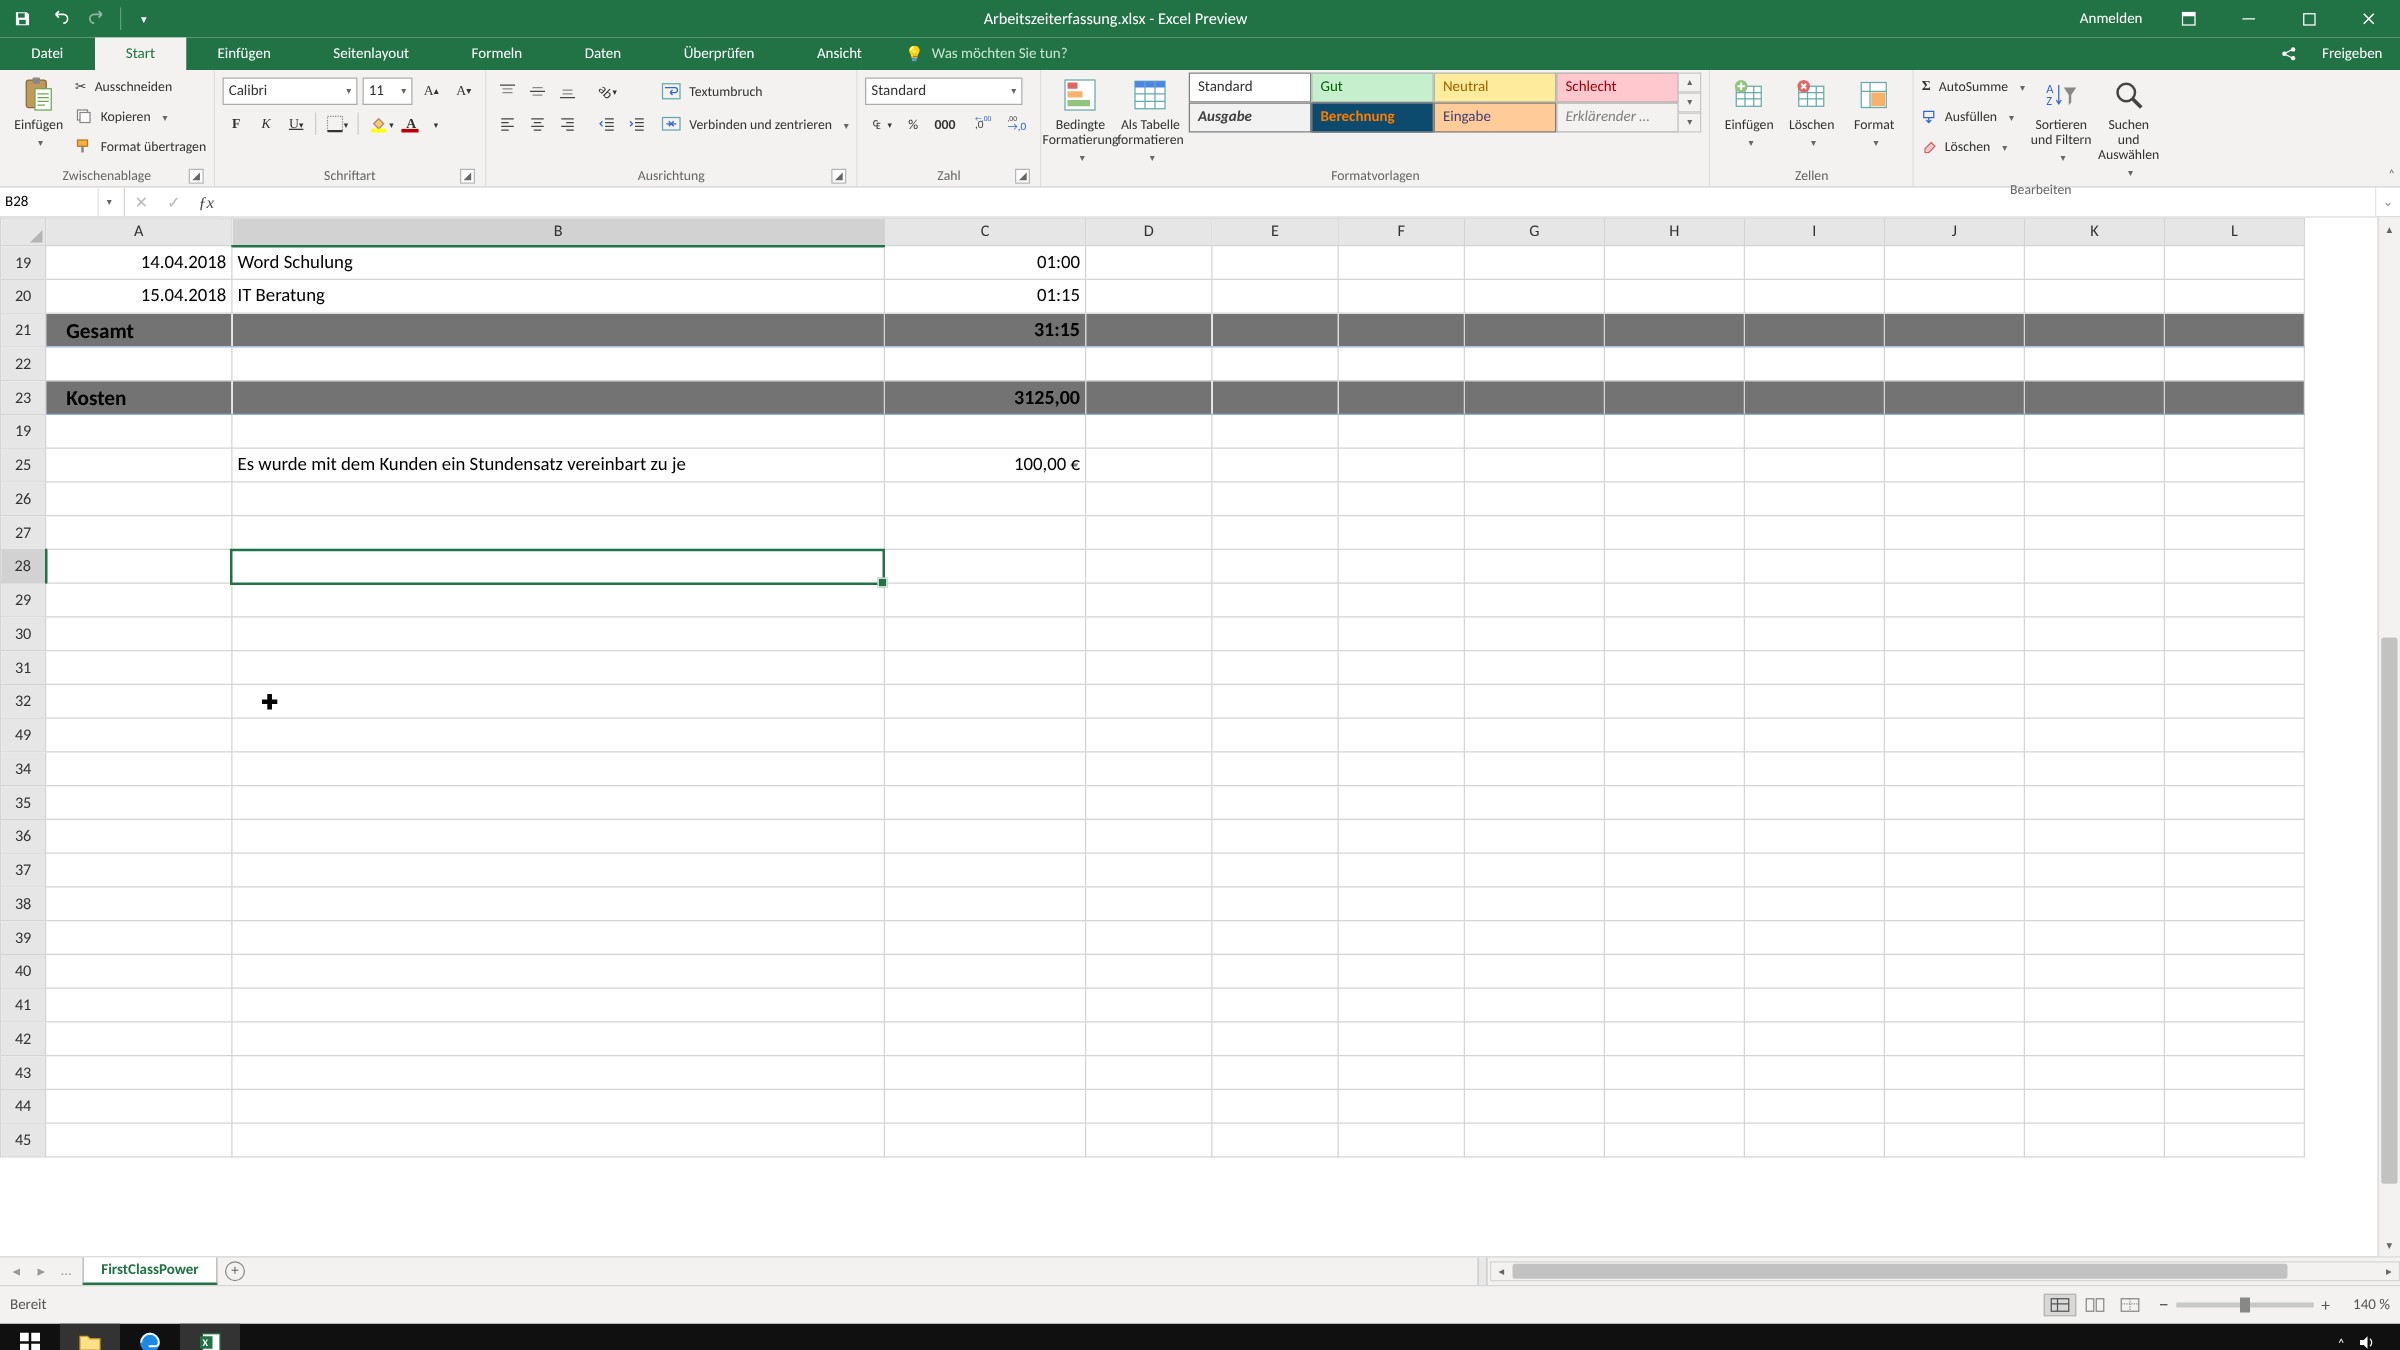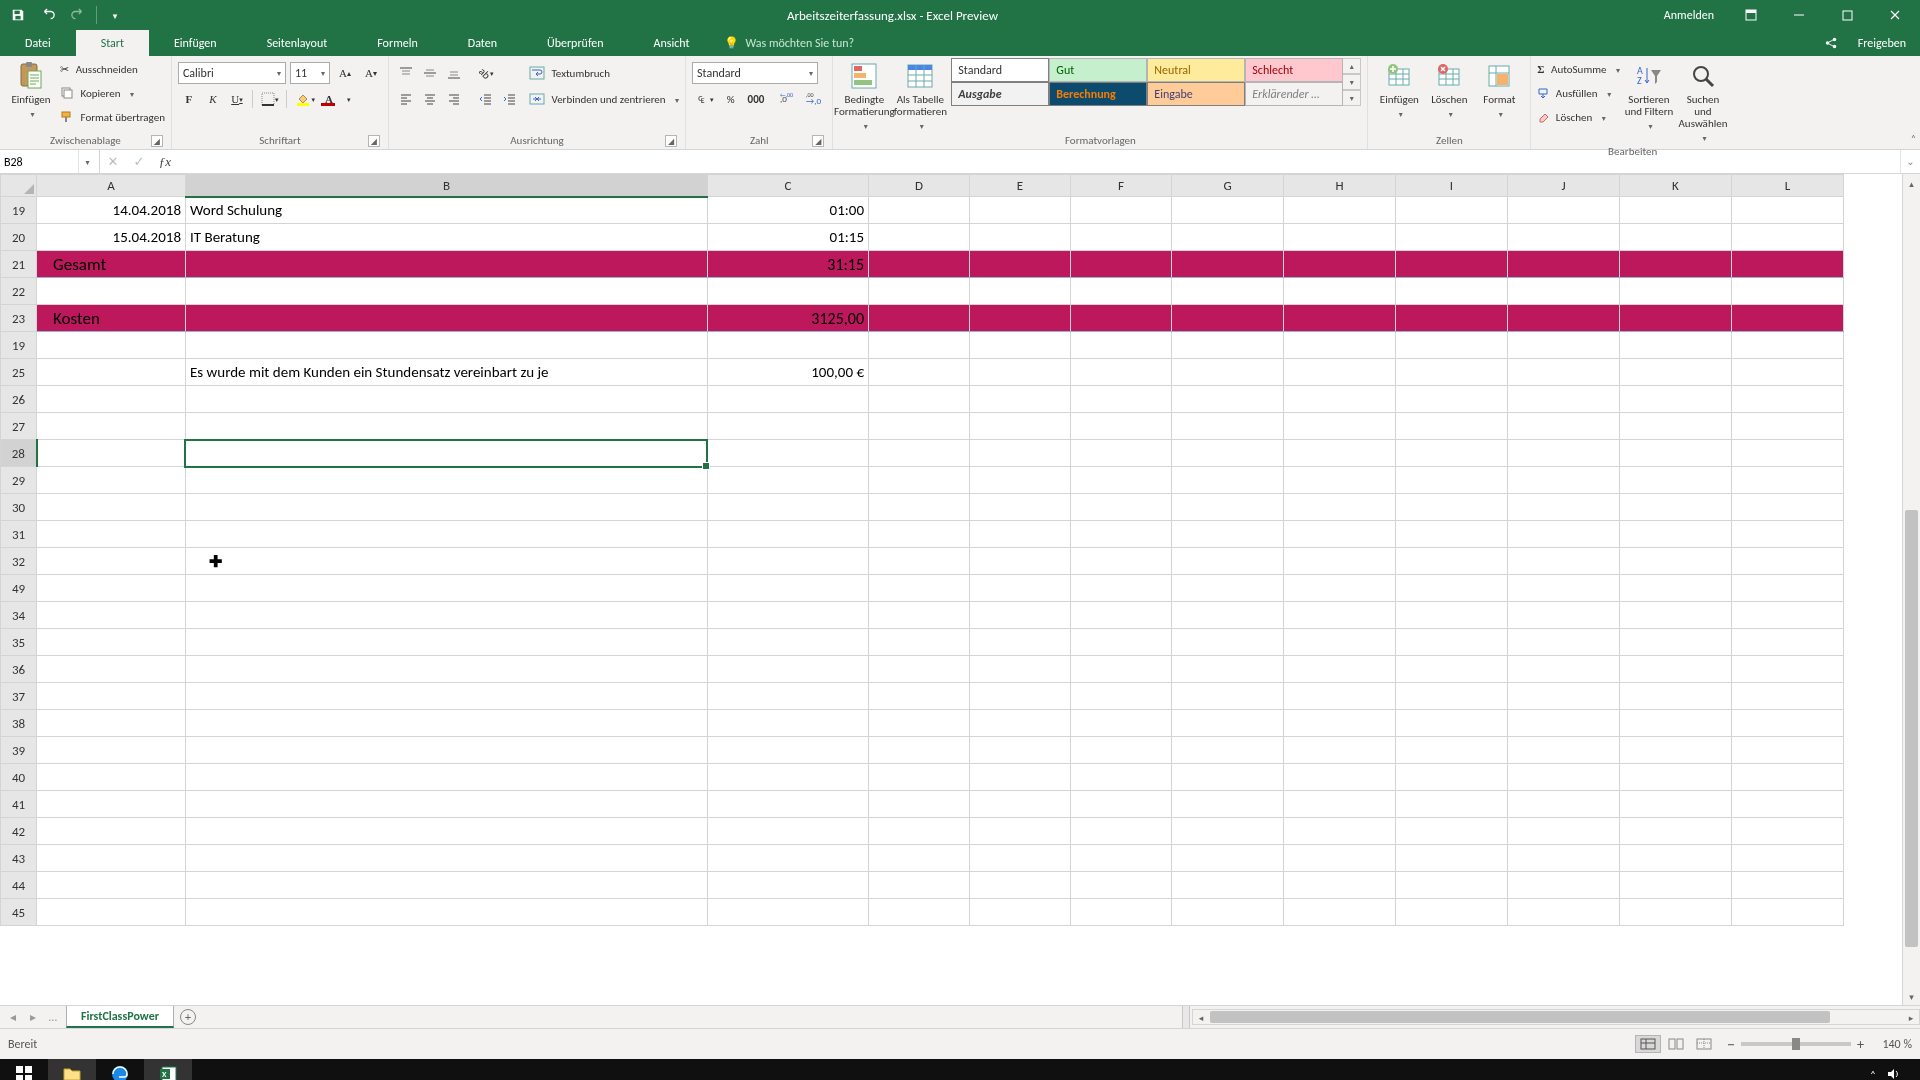--- a/index.html
+++ b/index.html
@@ -58,21 +58,21 @@
 table.sheet { border-collapse:collapse; table-layout:fixed; font-family: Calibri, sans-serif; font-size:15px; color:#000; }
 table.sheet th, table.sheet td { border:1px solid #d4d4d4; height:27px; overflow:hidden; white-space:nowrap; }
 table.sheet thead th { background:#e6e6e6; font-weight:normal; font-size:13px; color:#333; text-align:center; position:sticky; top:0; height:22px; }
 table.sheet thead th.sel-col { background:#d2d2d2; border-bottom:2px solid #217346; }
 table.sheet tbody th { background:#e6e6e6; font-weight:normal; font-size:13px; color:#333; text-align:center; width:36px; position:sticky; left:0; }
 table.sheet tbody th.sel-row { background:#d2d2d2; border-right:2px solid #217346; }
 th.corner { background:#e6e6e6; width:36px; }
 th.corner::after { content:""; position:absolute; right:2px; bottom:2px; border-style:solid; border-width:0 0 10px 10px; border-color:transparent transparent #b5b5b5 transparent; }
 td { padding:0 4px; }
 td.right { text-align:right; }
-tr.hdr-row td { background:#be185d; font-weight:normal; font-size:16px; border-top:1px solid #95b3d7; border-bottom:1px solid #95b3d7;padding-left:16px; }
+tr.hdr-row td { background:#737373; font-weight:bold; font-size:16px; border-top:1px solid #95b3d7; border-bottom:1px solid #95b3d7;padding-left:16px; }
 .active-cell-overlay { position:absolute; border:2px solid #217346; pointer-events:none; box-sizing:border-box; background:#fff; }
 .active-cell-overlay::after { content:""; position:absolute; right:-4px; bottom:-4px; width:6px; height:6px; background:#217346; border:1px solid #fff; }
 .cursor-plus { position:absolute; font-size:16px; color:#000; font-weight:bold; pointer-events:none; }
 .vscroll { width:18px; background:#f3f2f1; border-left:1px solid #d5d5d5; display:flex; flex-direction:column; }
 .vscroll .arrow { height:18px; display:flex; align-items:center; justify-content:center; font-size:9px; color:#666; }
 .vscroll .track { flex:1; position:relative; }
 .vscroll .thumb { position:absolute; left:2px; right:2px; background:#c2c2c2; border-radius:2px; }
 
 
 .tabs-row { height:23px; background:#f3f2f1; border-top:1px solid #d5d5d5; display:flex; align-items:stretch; font-size:12px; }

